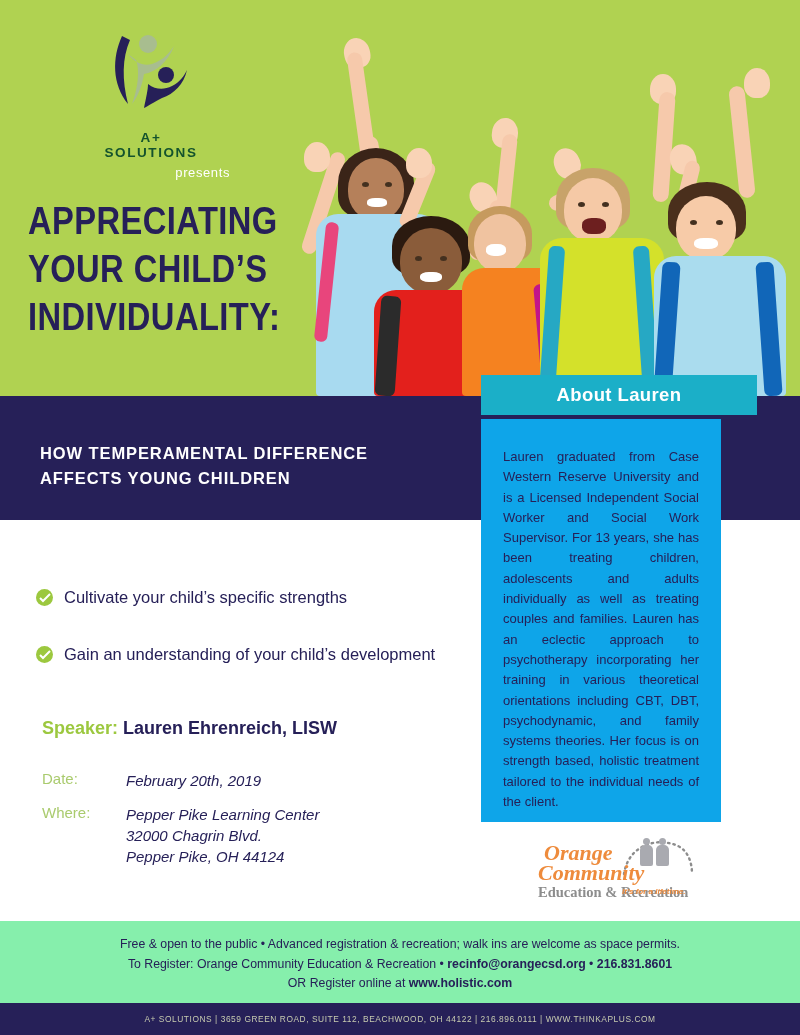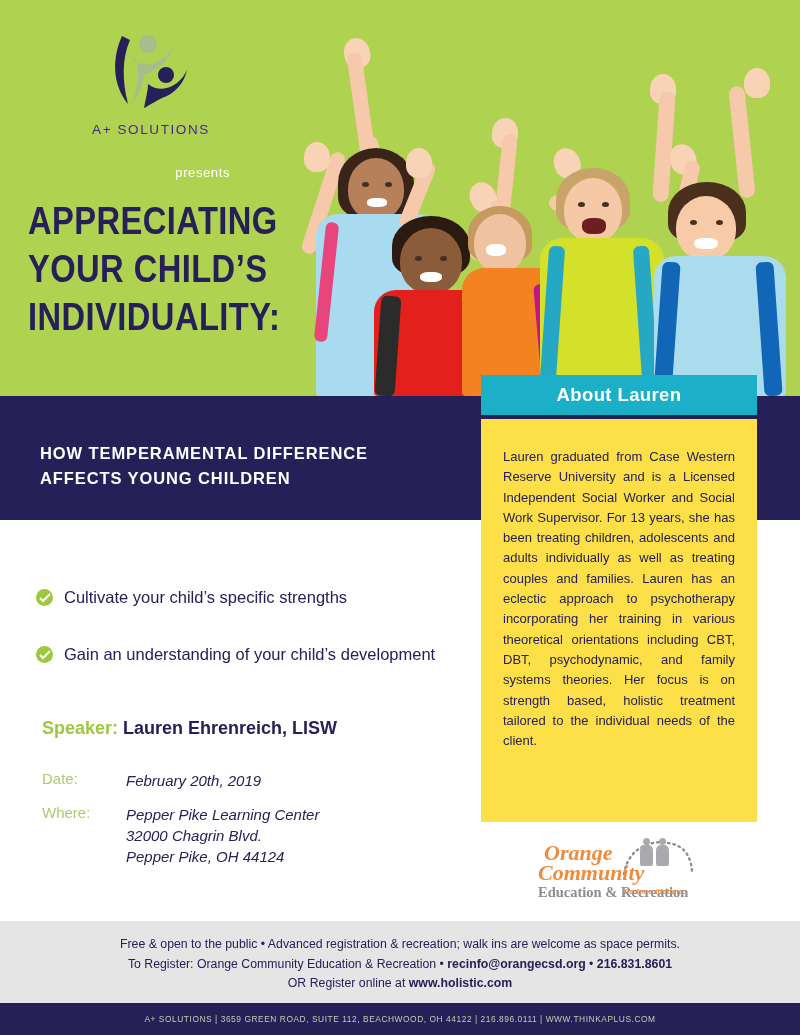--- a/index.html
+++ b/index.html
@@ -27,21 +27,21 @@
   .hair { position:absolute; border-radius:50% 50% 30% 30%; }
   .shirt { position:absolute; border-radius:22px 22px 4px 4px; }
   .strap { position:absolute; background:#2f7fbf; border-radius:6px; }
   .mouth { position:absolute; background:#7c2a2a; border-radius:40%; }
   .eye { position:absolute; width:7px; height:5px; background:#43301f; border-radius:50%; }
 
   
   .logo-wrap { position:absolute; left:92px; top:28px; width:118px; text-align:center; }
   .logo-mark { position:relative; width:118px; height:82px; margin:0 auto; }
   .logo-text {
-    margin-top:12px; color:#4c1d95; font-size:13.5px; font-weight:normal;
+    margin-top:20px; color:#14532d; font-size:13.5px; font-weight:bold;
     letter-spacing:1.6px;
   }
   .presents {
     position:absolute; left:110px; top:165px; width:120px; text-align:right;
     color:#ffffff; font-size:13px; letter-spacing:.6px;
   }
 
   
   .title {
     position:absolute; left:28px; top:197px; width:300px;
@@ -88,22 +88,22 @@
   .dlbl { position:absolute; left:0; top:0; width:76px; color:#aacb6e; font-size:15px; }
   .dval { margin-left:84px; color:#262058; font-size:15px; line-height:21px;font-style:italic; }
 
   
   .about-head {
     position:absolute; left:481px; top:375px; width:276px; height:40px;
     background:#1bafc8; color:#ffffff; font-size:18.5px; font-weight:bold;
     letter-spacing:.4px; display:flex; align-items:center; justify-content:center;
   }
   .about-body {
-    position:absolute; left:481px; top:419px; width:276px; height:403px;
-    background:#fde047; padding:28px 22px 12px 22px;
+    position:absolute; left:481px; top:419px; width:240px; height:403px;
+    background:#0ea5e9; padding:28px 22px 12px 22px;
   }
   .about-body p {
     color:#262058; font-size:13px; line-height:20.3px; text-align:justify;
   }
 
   
   .oc-logo { position:absolute; left:530px; top:836px; width:180px; height:78px; }
   .oc-orange {
     color:#ee8b3c; font-weight:bold; font-style:italic;
     font-family:"Liberation Serif", serif;
@@ -120,21 +120,21 @@
   }
   .oc-figs { position:absolute; left:110px; top:2px; width:34px; height:30px; }
   .oc-fig { position:absolute; width:13px; height:28px; }
   .oc-fig .h { position:absolute; left:3px; top:0; width:7px; height:7px; background:#a9aab0; border-radius:50%; }
   .oc-fig .b { position:absolute; left:0; top:7px; width:13px; height:21px; background:#a9aab0; border-radius:5px 5px 2px 2px; }
   .oc-arc { position:absolute; left:92px; top:0; width:72px; height:40px; }
 
   
   .footer-green {
     position:absolute; left:0; top:921px; width:800px; height:82px;
-    background:#e5e5e5;
+    background:#86efac;
   }
   .footer-green .line {
     text-align:center; color:#262058; font-size:12.3px; line-height:19.5px;
   }
   .footer-green .pad { padding-top:14px; }
   .footer-green b { font-weight:bold; }
 
   
   .footer-navy {
     position:absolute; left:0; top:1003px; width:800px; height:32px;

